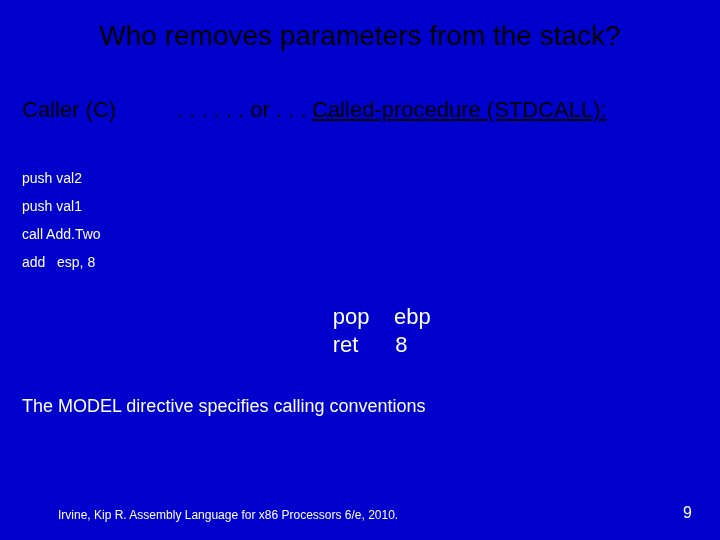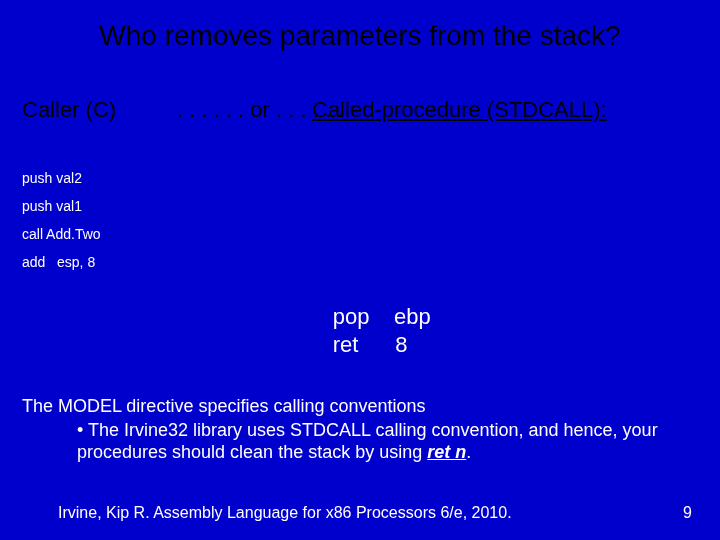--- a/index.html
+++ b/index.html
@@ -80,21 +80,21 @@
   }
   .ret-n {
     font-weight: bold;
     font-style: italic;
     text-decoration: underline;
   }
   .citation {
     position: absolute;
     bottom: 18px;
     left: 22px;
-    font-size: 16px;
+    font-size: 12px;
     color: #fff;
     padding-left: 36px;
   }
   .page-num {
     position: absolute;
     bottom: 18px;
     right: 28px;
     font-size: 16px;
     color: #fff;
   }
@@ -116,22 +116,19 @@
 push val1
 call Add.Two
 add   esp, 8</div>
 
   <div class="callee-code2">       pop    ebp
        ret      8</div>
 
   <div class="notes">
     <div>The MODEL directive specifies calling conventions</div>
     <ul>
-      <li>
-        <span>The Irvine32 library uses STDCALL calling convention, and hence, your procedures should clean the stack by using </span><span class="ret-n">ret n</span><span>.</span>
-      </li>
     </ul>
   </div>
 
   <div class="citation">Irvine, Kip R. Assembly Language for x86 Processors 6/e, 2010.</div>
   <div class="page-num">9</div>
 
 </div>
 
 </body></html>

